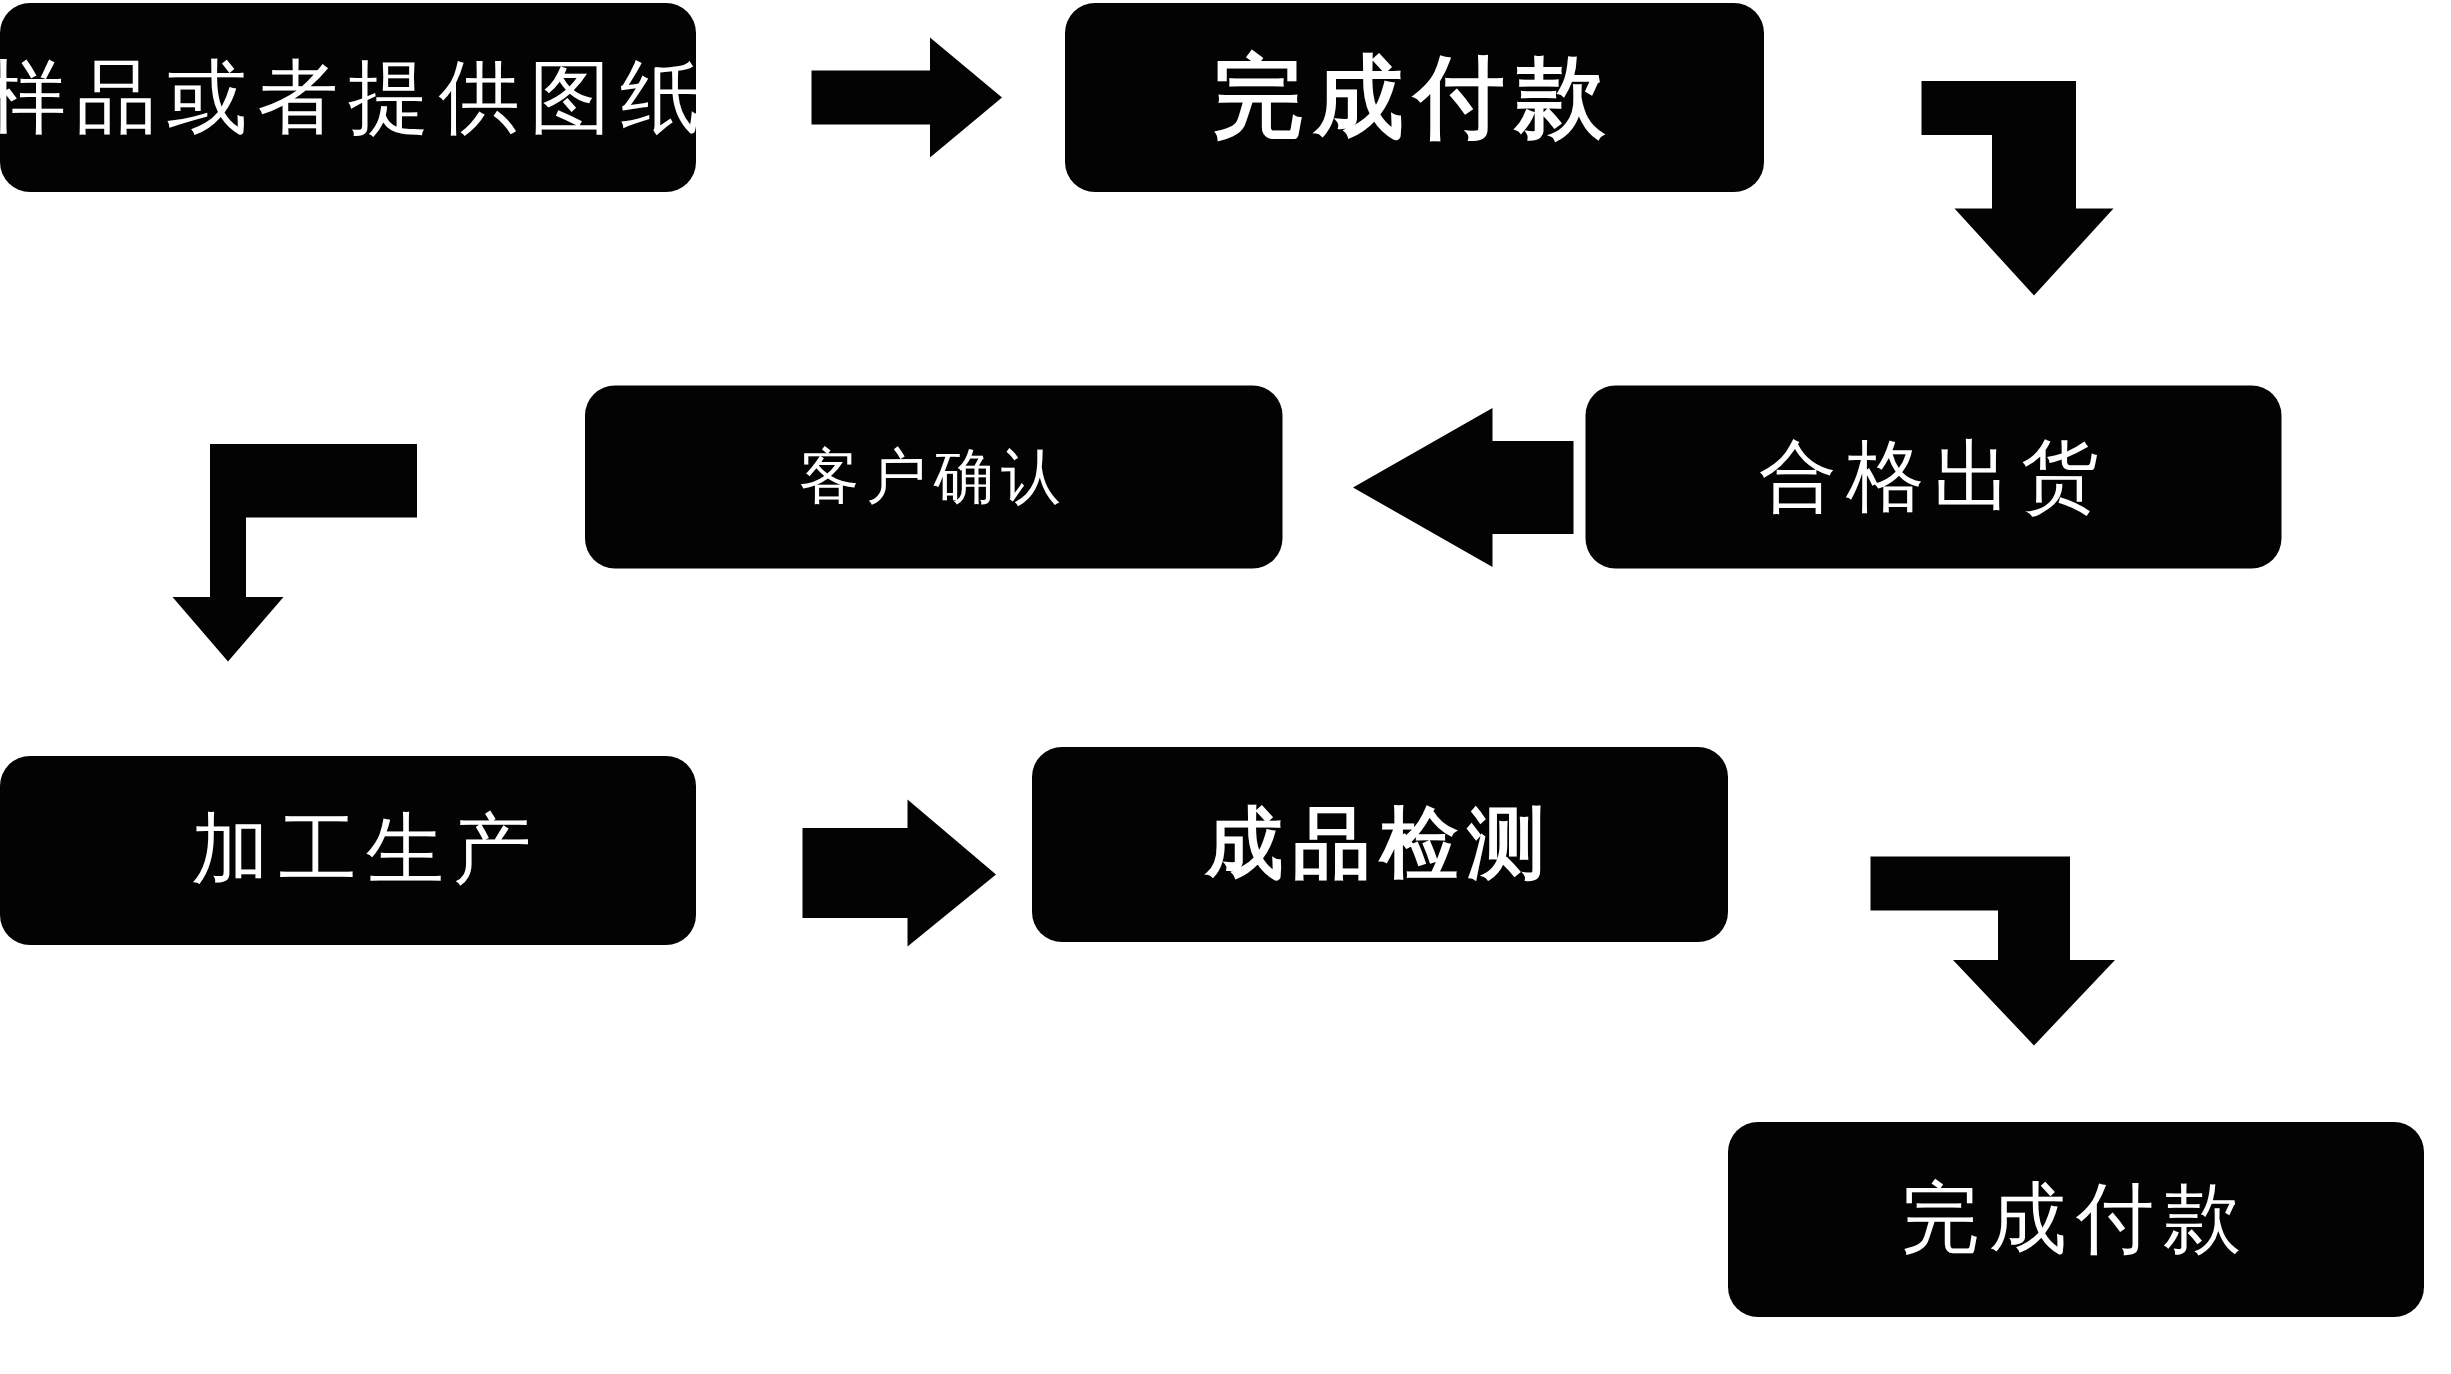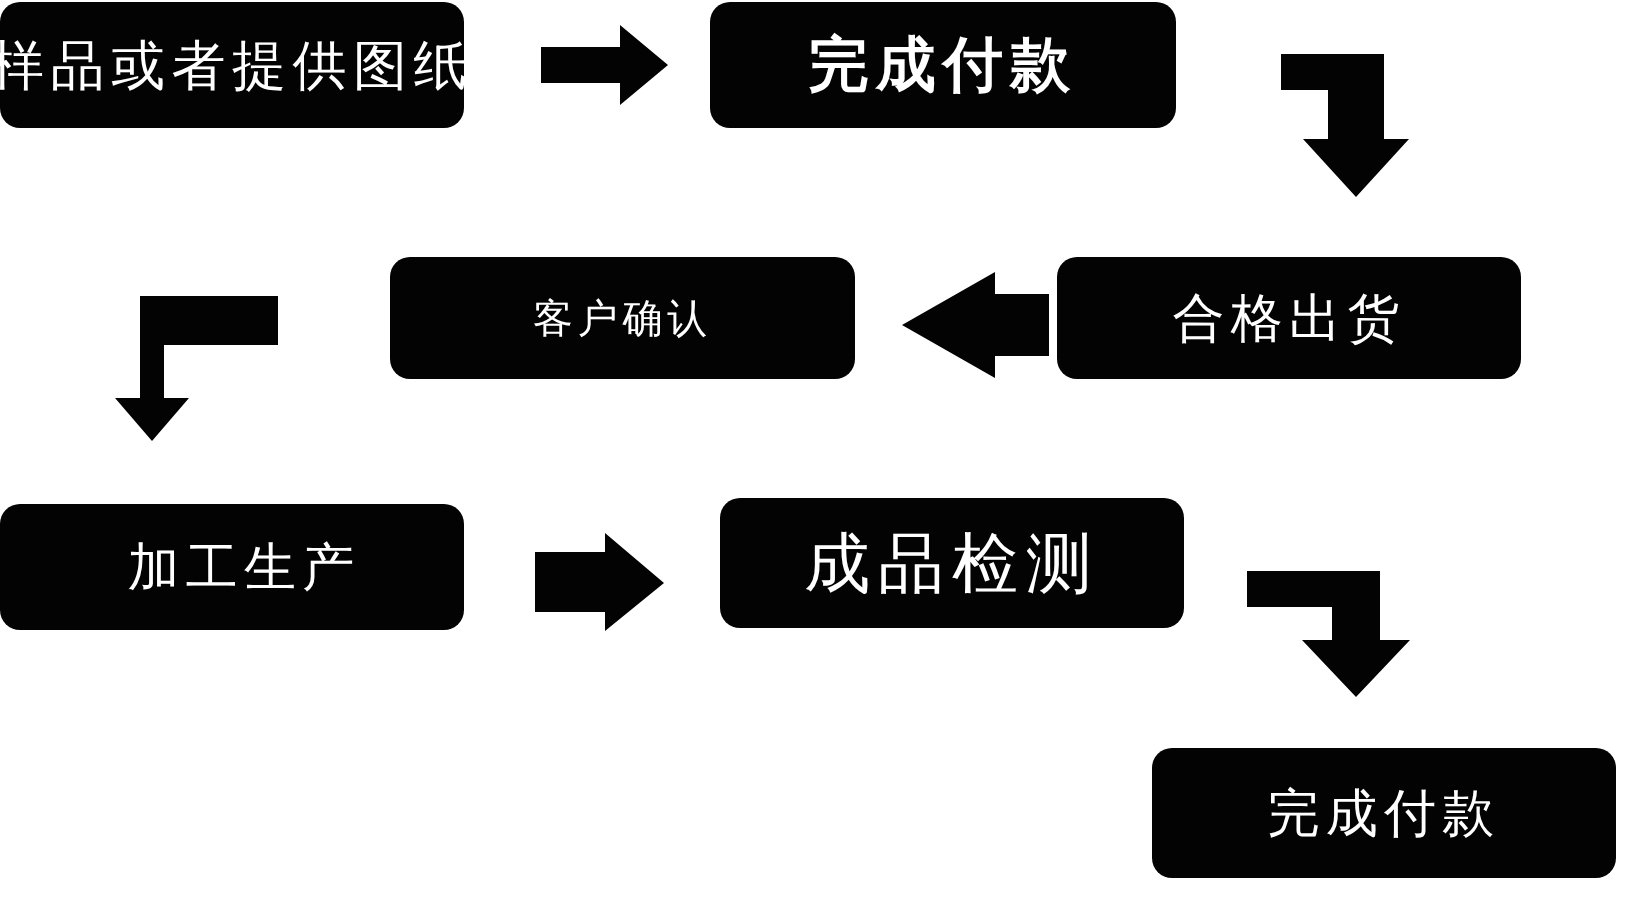--- a/index.html
+++ b/index.html
@@ -37,21 +37,21 @@
     text-align: center;
     letter-spacing: 0.12em;
   }
 
   
   #node-sample        { left: 0px;    top: 2px;   width: 464px; height: 126px; font-size: 54px; }
   #node-payment       { left: 710px;  top: 2px;   width: 466px; height: 126px; font-size: 60px; font-weight: bold; }
   #node-draw          { left: 1057px; top: 257px; width: 464px; height: 122px; font-size: 52px; }
   #node-confirm       { left: 390px;  top: 257px; width: 465px; height: 122px; font-size: 40px; }
   #node-production    { left: 0px;    top: 504px; width: 464px; height: 126px; font-size: 52px; padding-left: 24px; }
-  #node-inspection    { left: 720px;  top: 498px; width: 464px; height: 130px; font-size: 66px; }
+  #node-inspection    { left: 688px;  top: 498px; width: 464px; height: 130px; font-size: 52px; font-weight: bold; }
   #node-shipment      { left: 1152px; top: 748px; width: 464px; height: 130px; font-size: 52px; }
 
   
   .arrow-layer {
     position: absolute;
     left: 0;
     top: 0;
     width: 1634px;
     height: 916px;
     pointer-events: none;

